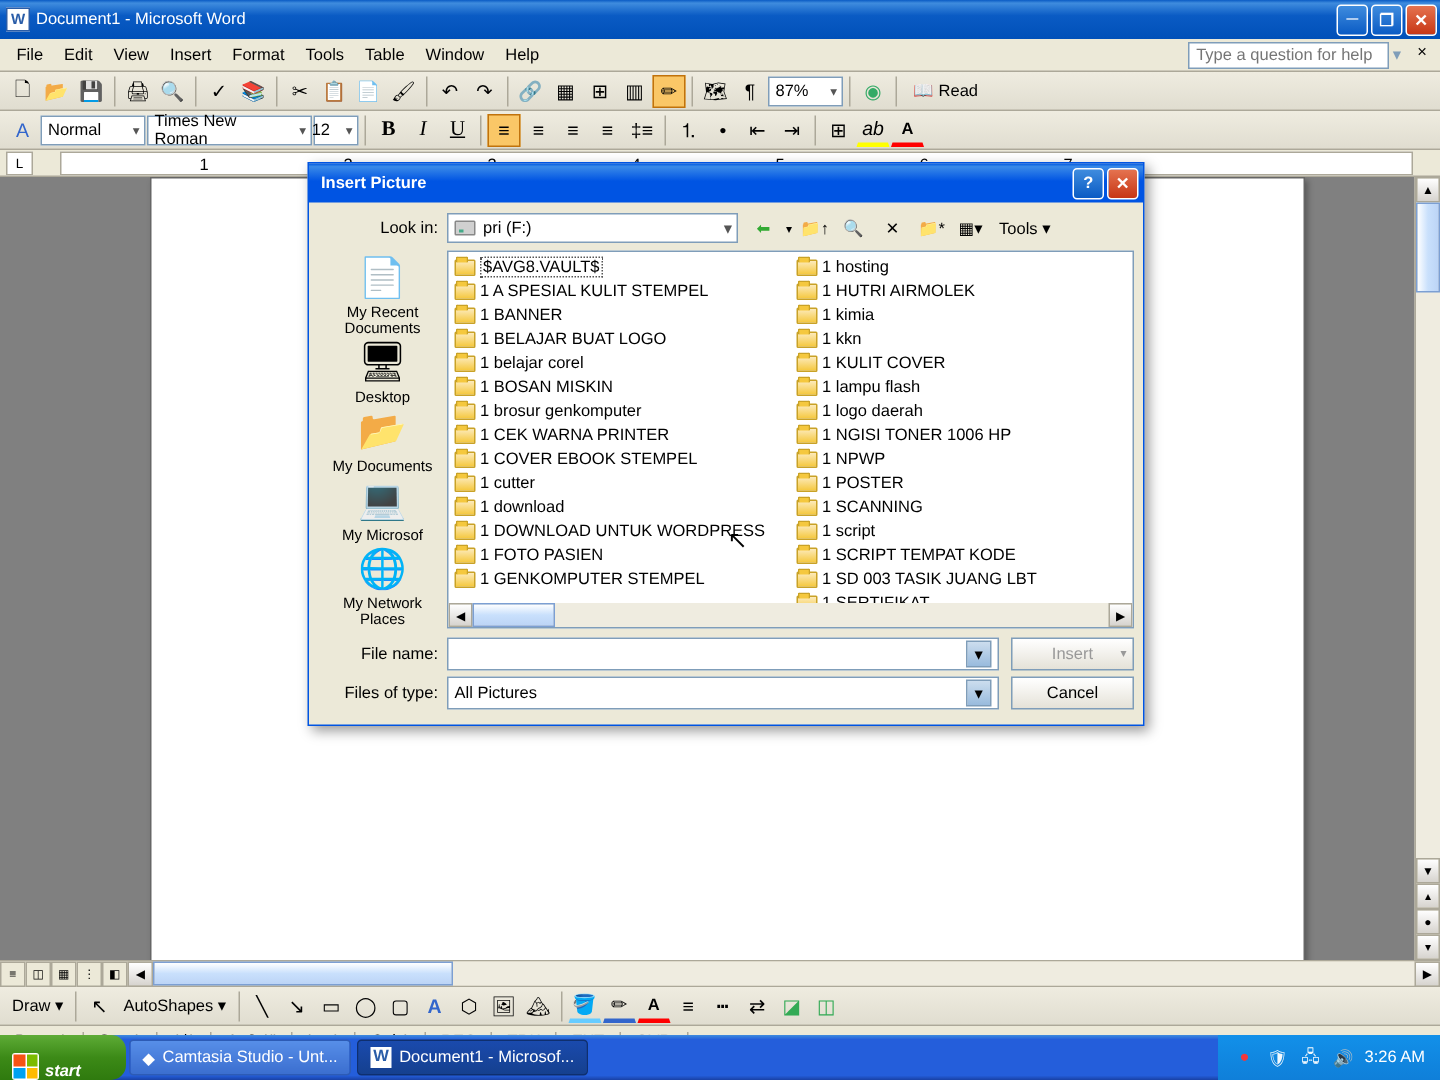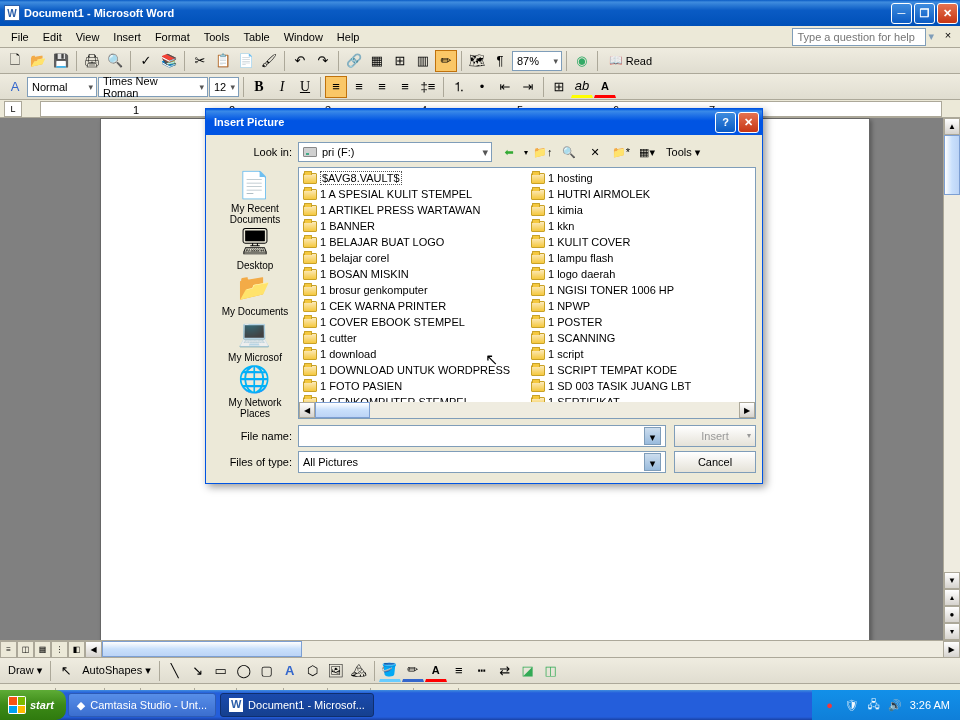--- a/index.html
+++ b/index.html
@@ -1,21 +1,21 @@
 <!DOCTYPE html>
 <html><head>
 <meta charset="utf-8">
 <style>
 * { box-sizing: border-box; margin: 0; padding: 0; font-family: Tahoma, sans-serif; font-size: 11px; }
 body { background: #ece9d8; width: 960px; height: 720px; overflow: hidden; position: relative; }
 
 
 .titlebar { height: 26px; background: linear-gradient(to bottom, #0a5bc4, #3f8cde 8%, #0a5bc4 40%, #0050b8); display: flex; align-items: center; padding: 0 2px 0 4px; color: #fff; }
 .titlebar .app-icon { width: 16px; height: 16px; background: #fff; border: 1px solid #2a5da8; margin-right: 4px; display: flex; align-items: center; justify-content: center; color: #2a5da8; font-weight: bold; font-size: 10px; }
-.titlebar .title { flex: 1; font-weight: bold; }
+.titlebar .title { flex: 1; font-weight: normal; }
 .winbtns { display: flex; gap: 2px; }
 .winbtn { width: 21px; height: 21px; border: 1px solid #fff; border-radius: 3px; display: flex; align-items: center; justify-content: center; color: #fff; font-weight: bold; cursor: pointer; }
 .winbtn.min, .winbtn.max, .winbtn.restore { background: linear-gradient(to bottom, #3f8cde, #0a5bc4); }
 .winbtn.close { background: linear-gradient(to bottom, #e57350, #c73615); }
 
 
 .menubar { height: 22px; background: #ece9d8; display: flex; align-items: center; padding: 0 4px; border-bottom: 1px solid #aca899; }
 .menubar .item { padding: 2px 7px; cursor: pointer; }
 .help-box { margin-left: auto; display: flex; align-items: center; }
 .help-input { width: 134px; height: 18px; border: 1px solid #7f9db9; padding: 0 4px; color: #999; }
@@ -27,21 +27,21 @@
 .tbsep { width: 1px; height: 20px; background: #aca899; margin: 0 3px; }
 .tbcombo { height: 20px; border: 1px solid #7f9db9; background: #fff; padding: 0 18px 0 4px; position: relative; display: flex; align-items: center; }
 .tbcombo::after { content: "▾"; position: absolute; right: 3px; color: #555; font-size: 9px; }
 .tbtext { padding: 0 4px; cursor: pointer; }
 .zoom { width: 50px; }
 .read-btn { display: flex; align-items: center; padding: 0 6px; height: 22px; border: 1px solid transparent; cursor: pointer; gap: 3px; }
 
 
 .fmt-style { width: 70px; }
 .fmt-font { width: 110px; }
-.fmt-size { width: 30px; }
+.fmt-size { width: 30px; justify-content: flex-end; }
 .fmt-btn { font-family: "Times New Roman", serif; font-size: 14px; }
 .fmt-b { font-weight: bold; }
 .fmt-i { font-style: italic; }
 .fmt-u { text-decoration: underline; }
 .align-active { background: #fac767 !important; border: 1px solid #c0720c !important; }
 
 
 .ruler-bar { height: 18px; background: #ece9d8; display: flex; align-items: center; border-bottom: 1px solid #aca899; padding-left: 4px; }
 .ruler-l { width: 18px; height: 16px; border: 1px solid #aca899; background: #fff; text-align: center; font-size: 9px; line-height: 14px; }
 .ruler { flex: 1; height: 16px; background: #fff; border: 1px solid #aca899; margin: 0 18px 0 18px; position: relative; font-size: 8px; overflow: hidden; }
@@ -66,21 +66,21 @@
 
 .draw-toolbar { height: 26px; background: linear-gradient(to bottom, #efece0, #e0ddd0); border-top: 1px solid #aca899; display: flex; align-items: center; padding: 0 4px; gap: 1px; }
 
 
 .statusbar { height: 20px; background: #ece9d8; border-top: 1px solid #aca899; display: flex; align-items: center; font-size: 11px; }
 .status-cell { padding: 0 10px; border-right: 1px solid #aca899; }
 .status-dim { color: #999; }
 
 
 .taskbar { position: absolute; bottom: 0; left: 0; right: 0; height: 30px; background: linear-gradient(to bottom, #3f8cde, #245edb 10%, #245edb 90%, #1941a5); display: flex; align-items: center; }
-.start-btn { height: 30px; padding: 0 12px 0 8px; background: linear-gradient(to bottom, #5eac36, #3c8a17 50%, #2f7a0e); color: #fff; font-weight: bold; font-style: italic; font-size: 16px; display: flex; align-items: center; border-radius: 0 10px 10px 0; cursor: pointer; gap: 4px; }
+.start-btn { height: 30px; padding: 0 30px 0 8px; background: linear-gradient(to bottom, #5eac36, #3c8a17 50%, #2f7a0e); color: #fff; font-weight: bold; font-style: italic; font-size: 16px; display: flex; align-items: flex-end; border-radius: 0 10px 10px 0; cursor: pointer; gap: 4px; }
 .start-logo { width: 18px; height: 18px; background: #fff; border-radius: 2px; display: grid; grid-template: 1fr 1fr / 1fr 1fr; gap: 1px; padding: 1px; }
 .start-logo span:nth-child(1){background:#f65314} .start-logo span:nth-child(2){background:#7cbb00} .start-logo span:nth-child(3){background:#00a1f1} .start-logo span:nth-child(4){background:#ffbb00}
 .task-item { height: 24px; margin: 0 2px; padding: 0 8px; background: linear-gradient(to bottom, #578ee8, #3b6ecf); border: 1px solid #2d5bb5; border-radius: 3px; color: #fff; display: flex; align-items: center; gap: 5px; cursor: pointer; font-size: 11px; }
 .task-item.active { background: linear-gradient(to bottom, #1a4aad, #15408f); border-color: #0f2f6e; }
 .tray { margin-left: auto; height: 30px; background: linear-gradient(to bottom, #1290e9, #0f7fd9); padding: 0 10px; display: flex; align-items: center; gap: 6px; color: #fff; }
 .tray-icon { width: 16px; height: 16px; cursor: pointer; opacity: .95; display: flex; align-items:center; justify-content:center; }
 
 
 .dialog { position: absolute; left: 205px; top: 108px; width: 558px; background: #ece9d8; border: 1px solid #0054e3; box-shadow: 3px 3px 8px rgba(0,0,0,0.4); z-index: 100; }
 .dlg-title { height: 26px; background: linear-gradient(to bottom, #0058e0, #3a8ae8 8%, #0054e3 45%, #0054e3); color: #fff; font-weight: bold; display: flex; align-items: center; padding: 0 3px 0 8px; }
@@ -386,24 +386,20 @@
               <div class="file-item selected">
                 <span class="folder-icon"></span>
                 <span class="fname">$AVG8.VAULT$</span>
               </div>
               <div class="file-item">
                 <span class="folder-icon"></span>
                 <span class="fname">1 A SPESIAL KULIT STEMPEL</span>
               </div>
               <div class="file-item">
                 <span class="folder-icon"></span>
-                <span class="fname">1 ARTIKEL PRESS WARTAWAN</span>
-              </div>
-              <div class="file-item">
-                <span class="folder-icon"></span>
                 <span class="fname">1 BANNER</span>
               </div>
               <div class="file-item">
                 <span class="folder-icon"></span>
                 <span class="fname">1 BELAJAR BUAT LOGO</span>
               </div>
               <div class="file-item">
                 <span class="folder-icon"></span>
                 <span class="fname">1 belajar corel</span>
               </div>

